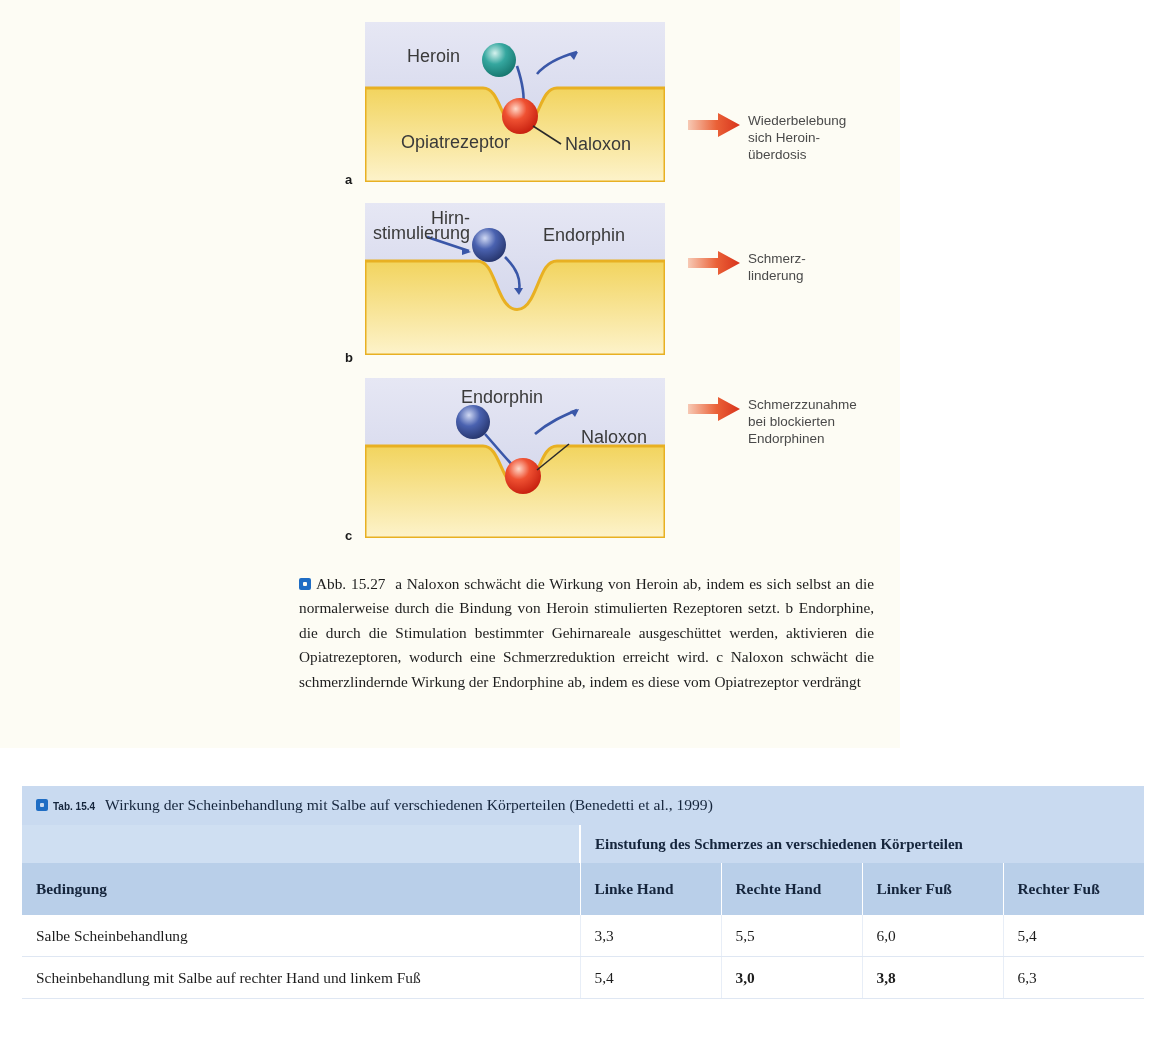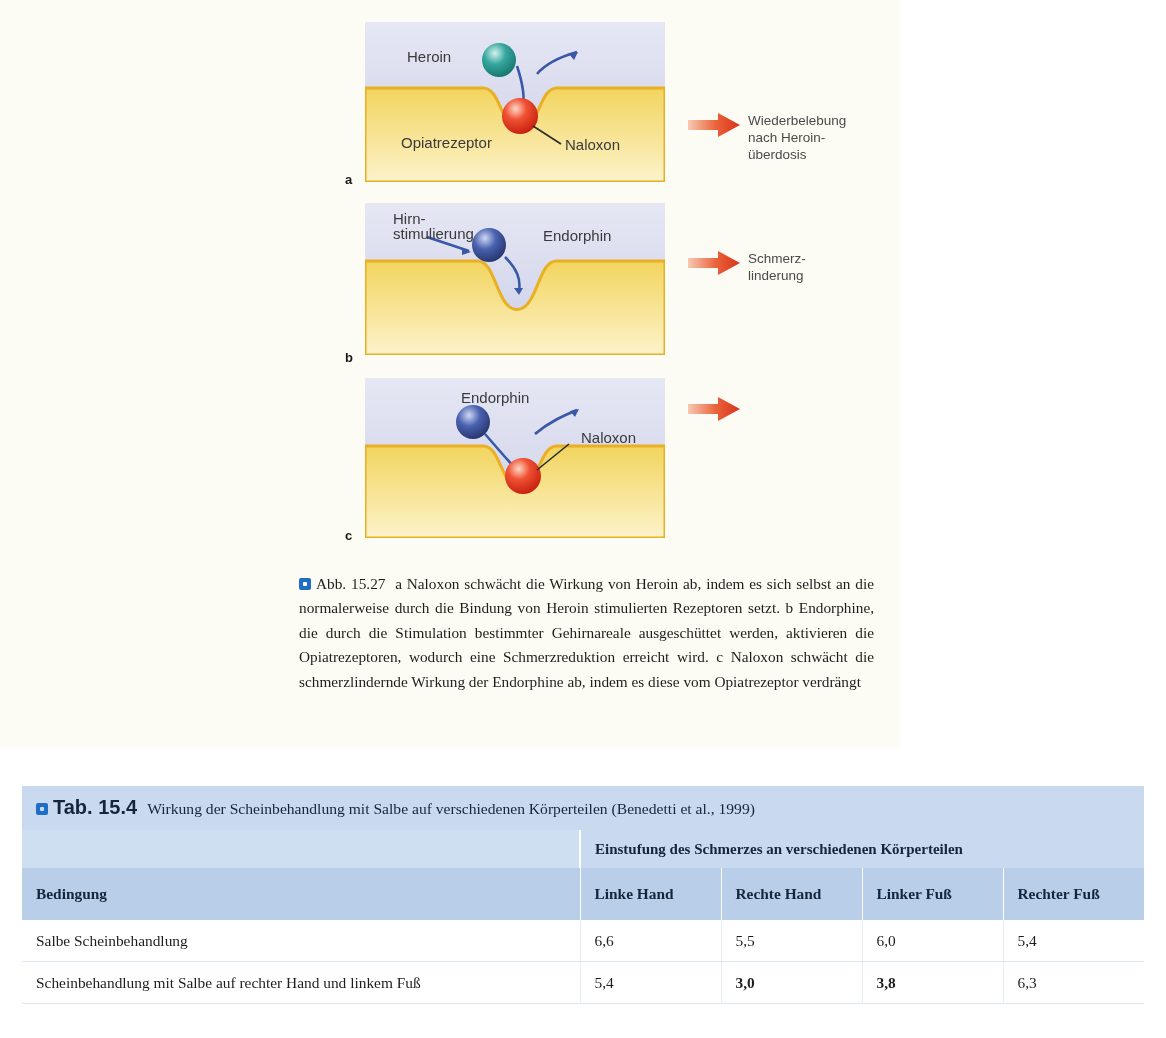--- a/index.html
+++ b/index.html
@@ -30,21 +30,21 @@
   .panel-letter{
     position:absolute;left:345px;
     font-family:"Liberation Sans", sans-serif;
     font-weight:bold;font-size:13px;color:#1a1a1a;
   }
   #letter-a{top:172px;} #letter-b{top:350px;} #letter-c{top:528px;}
 
   .mol-label{
     position:absolute;
     font-family:"Liberation Sans", sans-serif;
-    font-size:15px;color:#3a3a3a;white-space:pre;line-height:15px;
+    font-size:18px;color:#3a3a3a;white-space:pre;line-height:15px;
   }
 
   
   .annot{
     position:absolute;
     font-family:"Liberation Sans", sans-serif;
     font-size:13.5px;color:#4a4a4a;line-height:17px;white-space:pre;
   }
   .arrow-svg{position:absolute;}
 
@@ -68,21 +68,21 @@
   
   #table-block{
     position:absolute;left:22px;top:786px;width:1122px;
   }
   #tab-title{
     background:#c9daf0;
     padding:10px 14px 11px 14px;
     font-family:"Liberation Serif", serif;
     font-size:15.6px;color:#15253c;
   }
-  #tab-title .t-label{font-weight:bold;font-family:"Liberation Sans",sans-serif;font-size:20px;}
+  #tab-title .t-label{font-weight:bold;font-family:"Liberation Sans",sans-serif;font-size:10px;}
   #tab-title .t-label .sq-bullet::after{background:#c9daf0;}
   #tab-title .t-rest{margin-left:10px;}
 
   table{border-collapse:collapse;width:100%;table-layout:fixed;}
   td,th{text-align:left;padding:0;}
   .c-cond{width:558px;}
   .c-val{width:141px;}
 
   .row-span td{
     background:#c9daf0;height:38px;vertical-align:middle;
@@ -168,21 +168,21 @@
         </radialGradient>
       </defs>
       <rect x="0" y="0" width="300" height="152" fill="url(#topB)"></rect>
       <path d="M0,58 L112,58 C126,58 128,78 138,96 C146,110 158,110 166,96 C176,78 178,58 192,58 L300,58 L300,152 L0,152 Z" fill="url(#cytoB)" stroke="#e8b022" stroke-width="3"></path>
       <path d="M62 34 C80 40 92 44 104 48" stroke="#3a57a8" stroke-width="2.6" fill="none"></path>
       <path d="M106 49 l-9 -4 l0 7 z" fill="#3a57a8"></path>
       <path d="M140 54 C152 66 156 76 154 88" stroke="#3a57a8" stroke-width="2.6" fill="none"></path>
       <path d="M154 92 l-5 -7 l9 0 z" fill="#3a57a8"></path>
       <circle cx="124" cy="42" r="17" fill="url(#sphBlue)"></circle>
     </svg>
-    <span class="mol-label" style="left:28px;top:8px;">Hirn-
+    <span class="mol-label" style="left:8px;top:8px;text-align:right;">Hirn-
 stimulierung</span>
     <span class="mol-label" style="left:178px;top:25px;">Endorphin</span>
   </div>
   <span class="panel-letter" id="letter-b">b</span>
 
   <div class="panel" id="panel-c">
     <svg class="membrane" viewBox="0 0 300 160" preserveAspectRatio="none">
       <defs>
         <linearGradient id="cytoC" x1="0" y1="0" x2="0" y2="1">
           <stop offset="0" stop-color="#f2d45e"></stop>
@@ -221,21 +221,21 @@
     <defs>
         <linearGradient id="agA" x1="0" y1="0" x2="1" y2="0">
       <stop offset="0" stop-color="#f7c9b4"></stop>
           <stop offset="55%" stop-color="#ea6137"></stop>
           <stop offset="100%" stop-color="#d8331c"></stop>
     </linearGradient>
       </defs>
     <path d="M0,8 L30,8 L30,1 L52,13 L30,25 L30,18 L0,18 Z" fill="url(#agA)"></path>
   </svg>
   <div class="annot" style="left:748px;top:112px;">Wiederbelebung
-nach Heroin-
+sich Heroin-
 überdosis</div>
 
   <svg class="arrow-svg" style="left:688px;top:250px;" width="52" height="26" viewBox="0 0 52 26">
     <defs>
         <linearGradient id="agB" x1="0" y1="0" x2="1" y2="0">
       <stop offset="0" stop-color="#f7c9b4"></stop>
           <stop offset="55%" stop-color="#ea6137"></stop>
           <stop offset="100%" stop-color="#d8331c"></stop>
     </linearGradient>
       </defs>
@@ -247,20 +247,23 @@
   <svg class="arrow-svg" style="left:688px;top:396px;" width="52" height="26" viewBox="0 0 52 26">
     <defs>
         <linearGradient id="agC" x1="0" y1="0" x2="1" y2="0">
       <stop offset="0" stop-color="#f7c9b4"></stop>
           <stop offset="55%" stop-color="#ea6137"></stop>
           <stop offset="100%" stop-color="#d8331c"></stop>
     </linearGradient>
       </defs>
     <path d="M0,8 L30,8 L30,1 L52,13 L30,25 L30,18 L0,18 Z" fill="url(#agC)"></path>
   </svg>
+  <div class="annot" style="left:748px;top:396px;">Schmerzzunahme
+bei blockierten
+Endorphinen</div>
 
   <div id="caption">
     <span class="sq-bullet"></span><b>Abb. 15.27</b>&nbsp;&nbsp;<b>a</b><span> Naloxon schwächt die Wirkung von Heroin ab, indem es sich selbst an die normalerweise durch die Bindung von Heroin stimulierten Rezeptoren setzt. </span><b>b</b><span> Endorphine, die durch die Stimulation bestimmter Gehirnareale ausgeschüttet werden, aktivieren die Opiatrezeptoren, wodurch eine Schmerzreduktion erreicht wird. </span><b>c</b><span> Naloxon schwächt die schmerzlindernde Wirkung der Endorphine ab, indem es diese vom Opiatrezeptor verdrängt</span>
   </div>
 </div>
 
 <div id="table-block">
 
   <div id="tab-title">
     <span class="t-label"><span class="sq-bullet"></span><span>Tab. 15.4</span></span><span class="t-rest">Wirkung der Scheinbehandlung mit Salbe auf verschiedenen Körperteilen (Benedetti et al., 1999)</span>
@@ -282,21 +285,21 @@
       <tr class="row-head">
         <td>Bedingung</td>
         <td>Linke Hand</td>
         <td>Rechte Hand</td>
         <td>Linker Fuß</td>
         <td>Rechter Fuß</td>
       </tr>
 
       <tr class="row-data plain">
         <td>Salbe Scheinbehandlung</td>
-        <td>6,6</td>
+        <td>3,3</td>
         <td>5,5</td>
         <td>6,0</td>
         <td>5,4</td>
       </tr>
       <tr class="row-data plain">
         <td>Scheinbehandlung mit Salbe auf rechter Hand und linkem Fuß</td>
         <td>5,4</td>
         <td class="bold-val">3,0</td>
         <td class="bold-val">3,8</td>
         <td>6,3</td>

